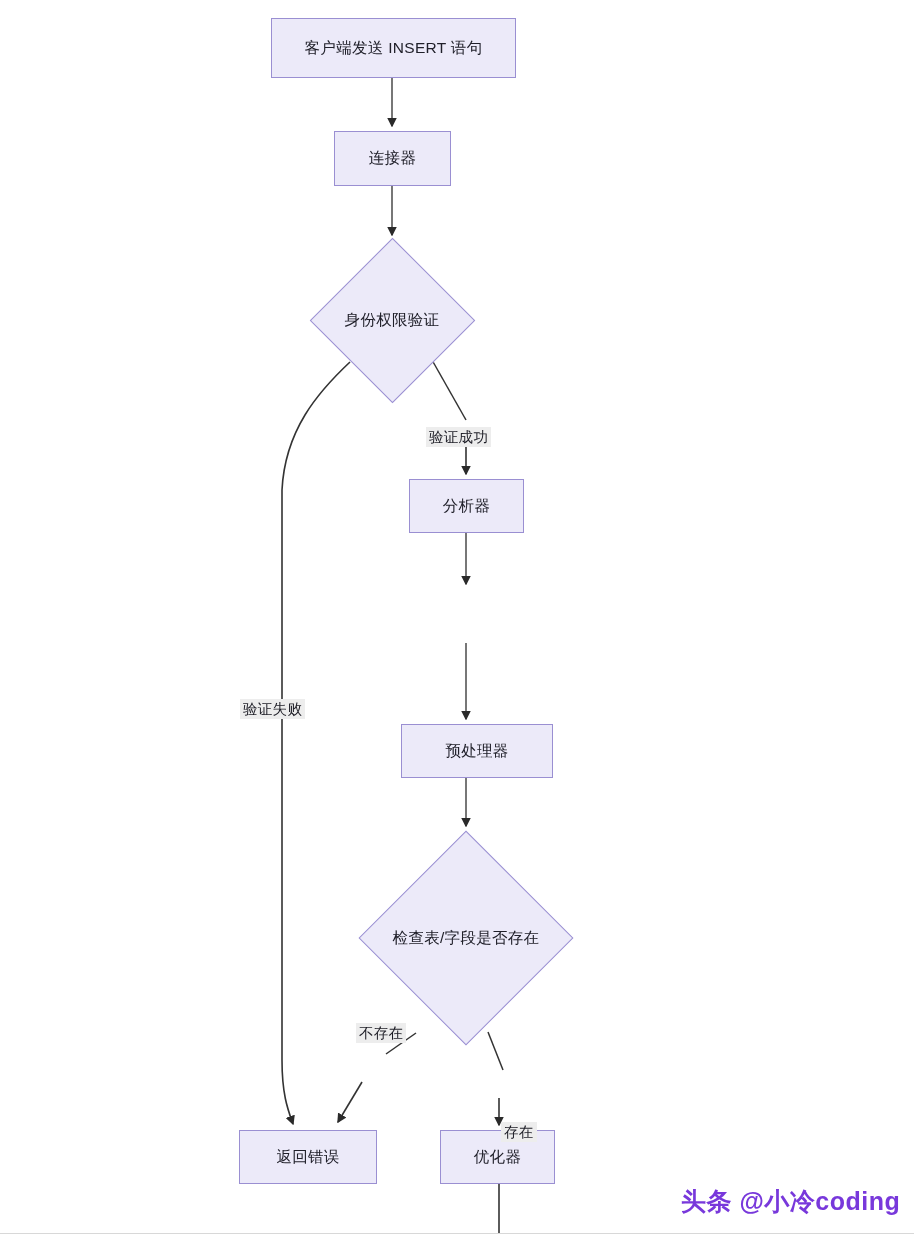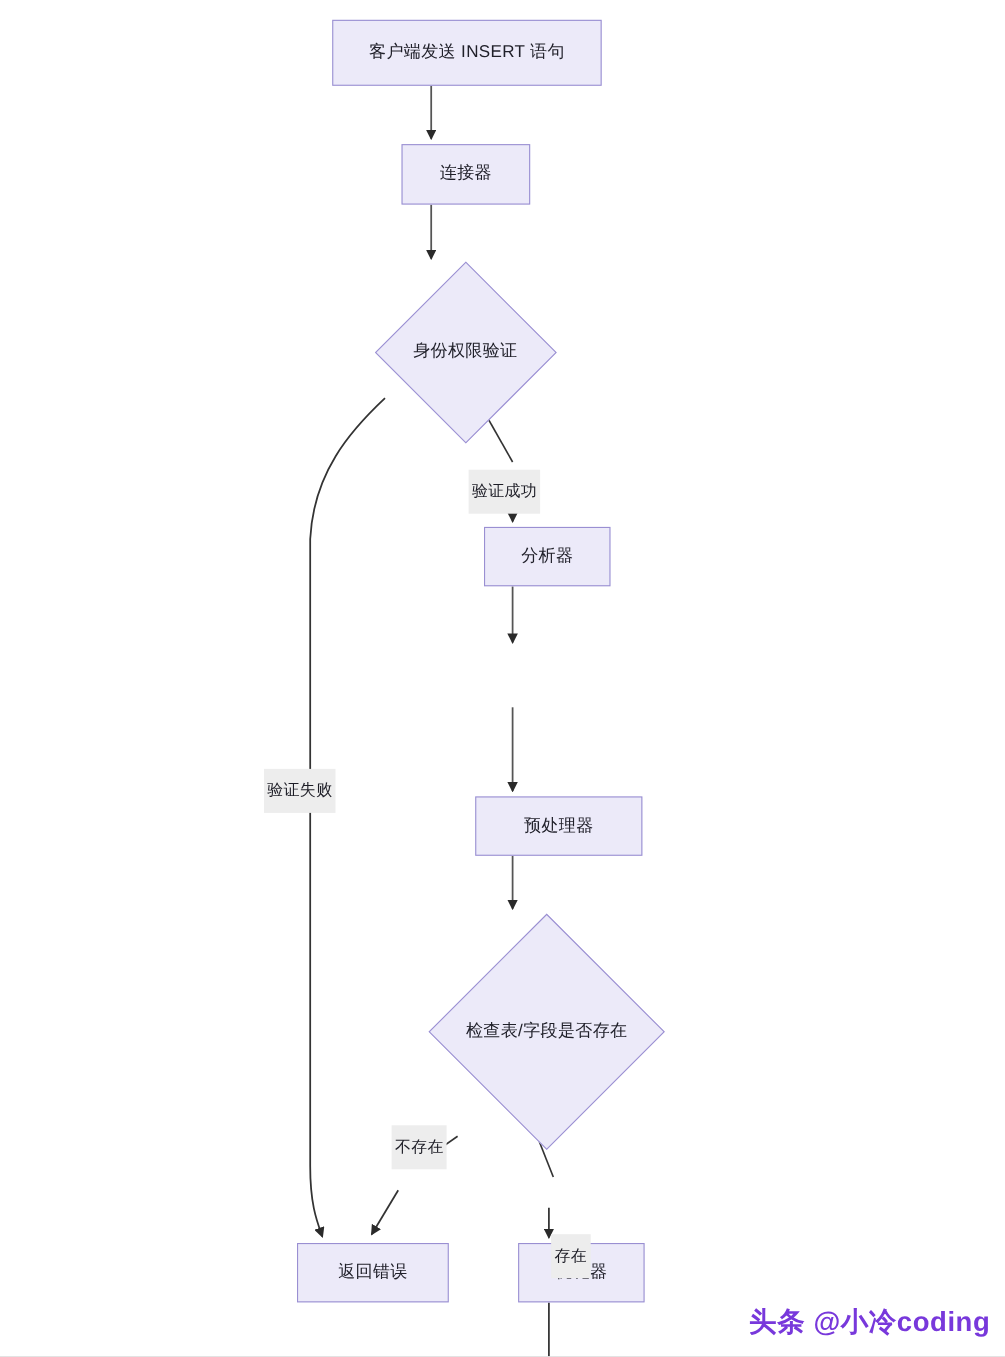--- a/index.html
+++ b/index.html
@@ -33,21 +33,20 @@
     position: absolute;
     box-sizing: border-box;
     display: flex;
     align-items: center;
     justify-content: center;
     text-align: left;
     color: #20202a;
     font-size: 15.5px;
     letter-spacing: 0.3px;
     line-height: 1.3;
-    margin-left: 31px;
   }
   .node.rect {
     background: #ECEAF9;
     border: 1.4px solid #9A8FD2;
   }
   .node.diamond-wrap {
     background: transparent;
     border: none;
   }
   .diamond-shape {
@@ -64,21 +63,21 @@
   .diamond-label {
     position: relative;
     z-index: 2;
     white-space: nowrap;
   }
   .edge-label {
     position: absolute;
     background: #EDEDED;
     color: #1d1d26;
     font-size: 14.5px;
-    padding: 11px 3px;
+    padding: 1px 3px;
     white-space: nowrap;
     line-height: 1.25;
     letter-spacing: 0.3px;
   }
   .watermark {
     position: absolute;
     font-size: 25px;
     font-weight: 700;
     color: #6d28d9;
     letter-spacing: 0.5px;

